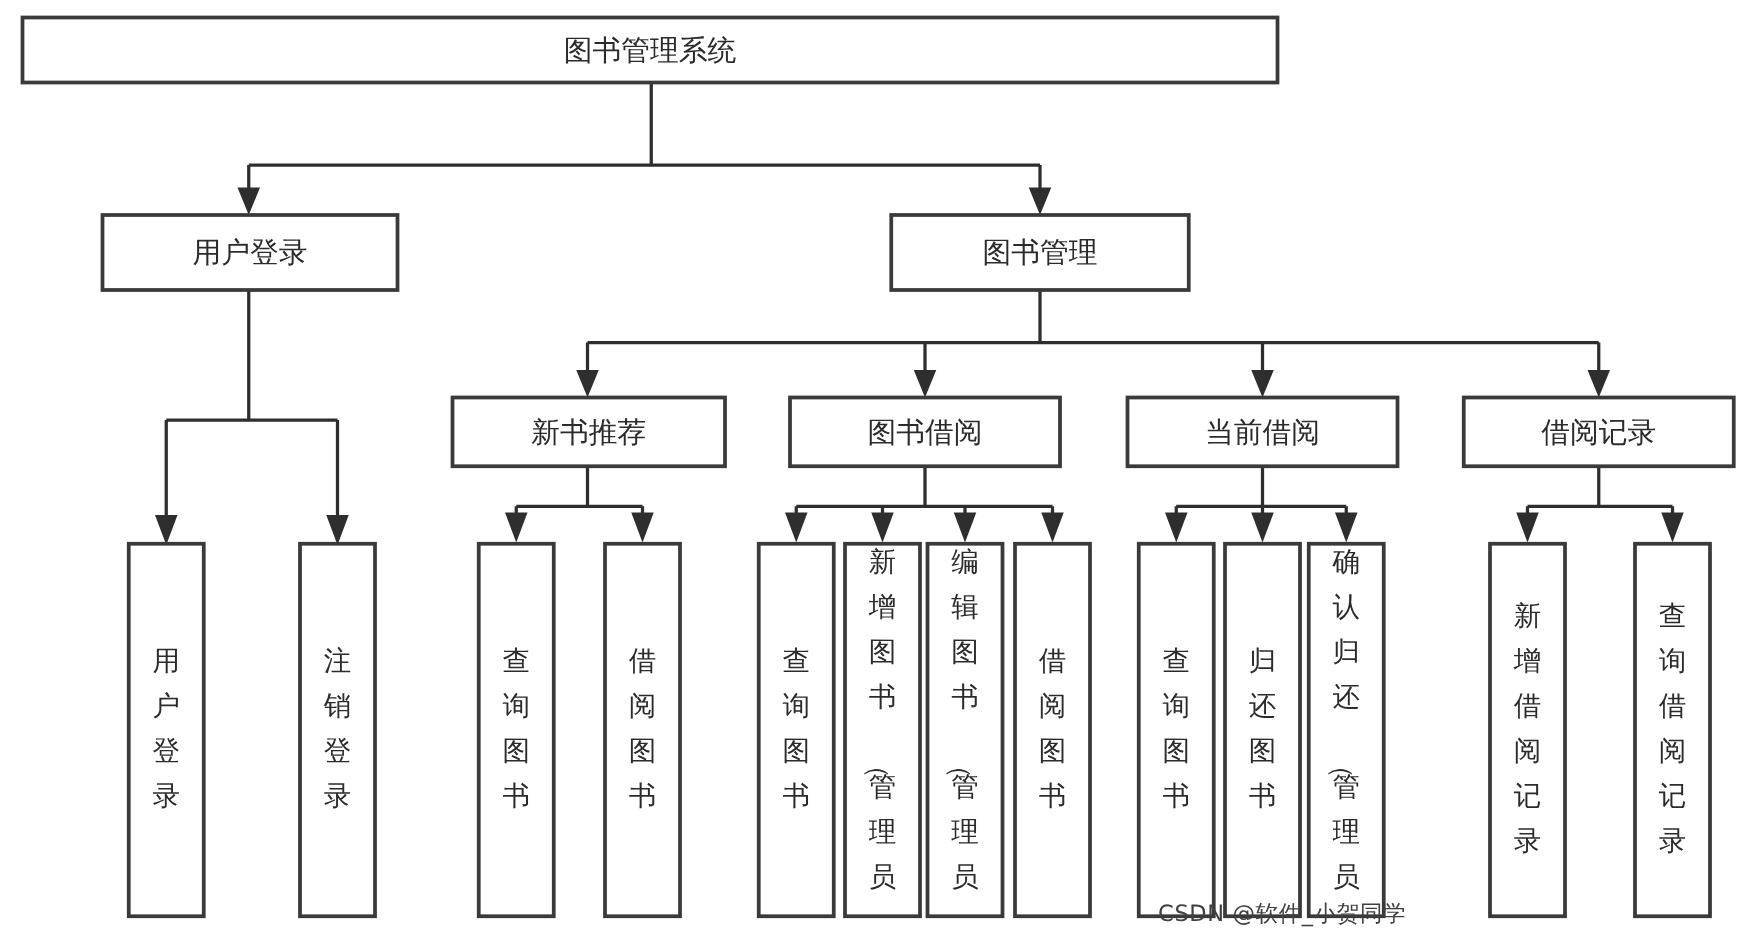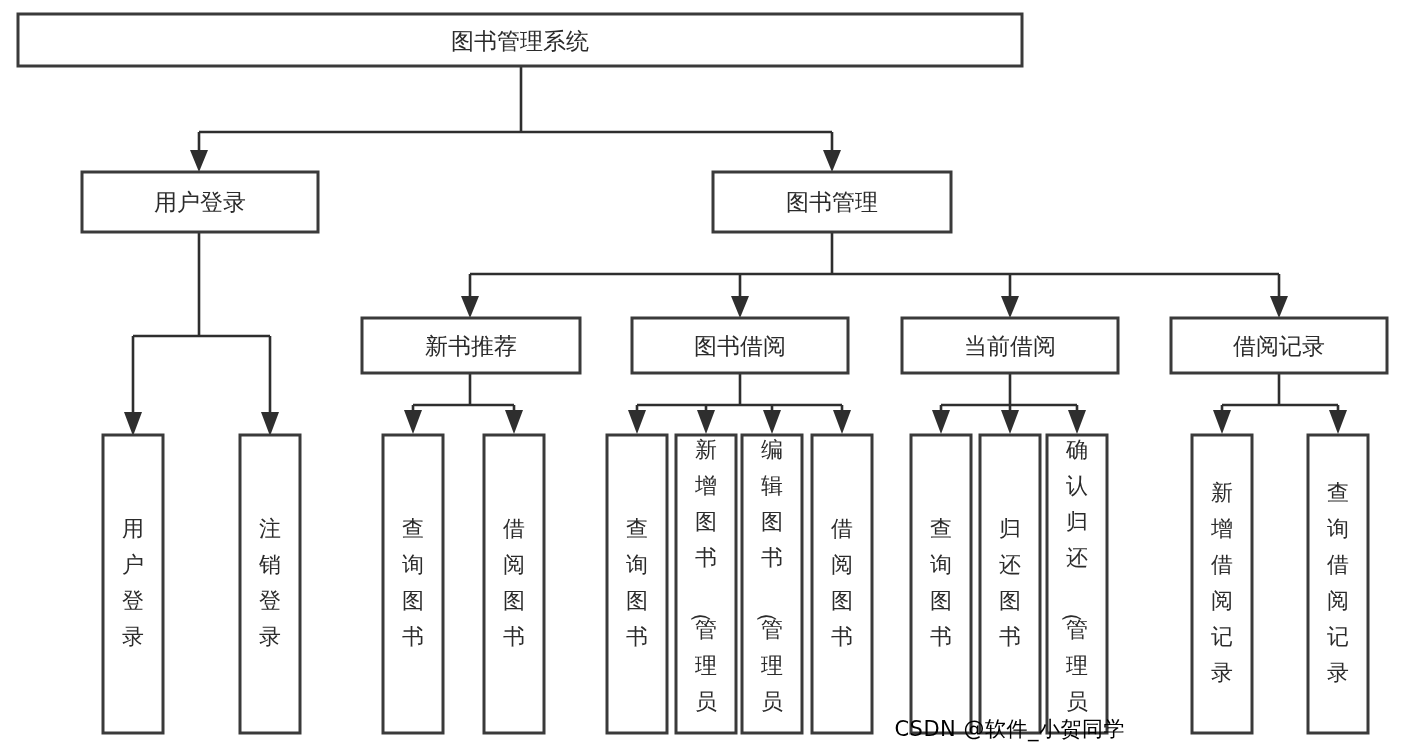--- a/index.html
+++ b/index.html
@@ -50,22 +50,22 @@
   }
   .arrow-head {
     fill: #2e2e2e;
     stroke: none;
   }
   .watermark {
     position: absolute;
     right: 8px;
     bottom: 4px;
     font-family: "DejaVu Sans", "Liberation Sans", sans-serif;
-    font-size: 21px;
-    color: #000000;
+    font-size: 18px;
+    color: #404040;
     letter-spacing: 0.5px;
     white-space: nowrap;
     user-select: none;
   }
 </style>
 </head>
 <body>
 
 <div id="diagram-root">
 

